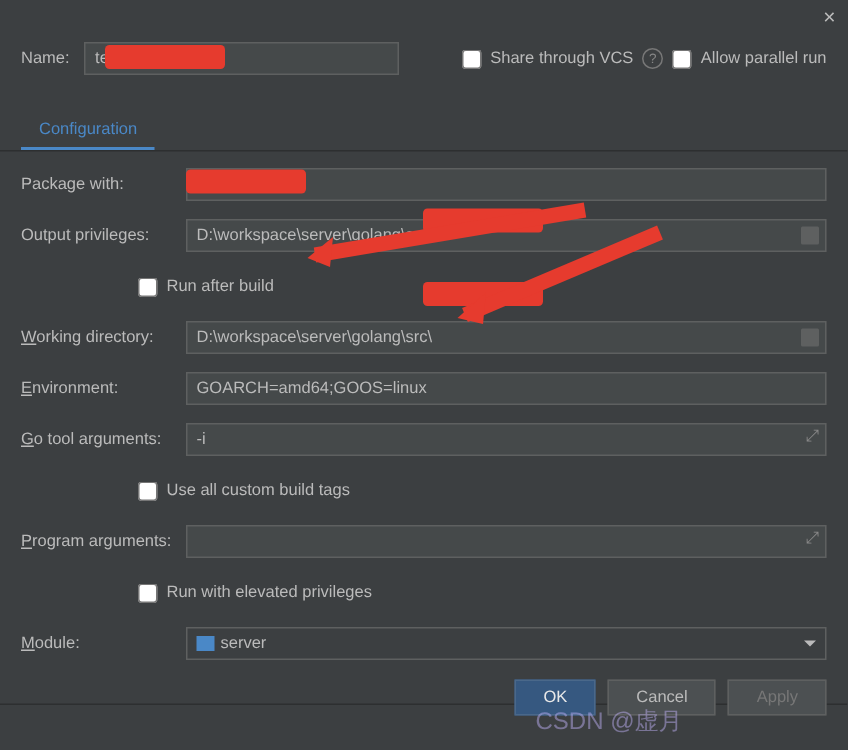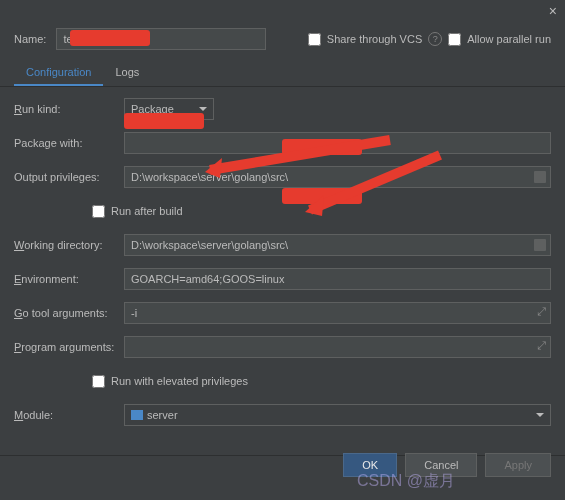--- a/index.html
+++ b/index.html
@@ -4,21 +4,21 @@
 <style>
 *{box-sizing:border-box;margin:0;padding:0;font-family:"Segoe UI",Arial,sans-serif;font-size:11px}
 body{background:#3c3f41;color:#bbb;width:565px;height:500px;overflow:hidden;position:relative}
 .title-bar{height:22px;display:flex;justify-content:flex-end;align-items:center;padding:0 8px}
 .close-x{color:#bbb;font-size:14px;cursor:pointer}
 .name-row{display:flex;align-items:center;padding:6px 14px;gap:10px}
 .name-input{flex:0 0 210px;background:#45494a;border:1px solid #5e6060;color:#bbb;padding:3px 6px;height:22px}
 .vcs-area{display:flex;align-items:center;gap:6px;margin-left:auto}
 .vcs-area label{color:#bbb}
 .help-icon{width:14px;height:14px;border:1px solid #777;border-radius:50%;display:inline-flex;align-items:center;justify-content:center;font-size:9px;color:#888}
-.tabs{display:flex;padding:0 14px;border-bottom:1px solid #2d2f30;margin-top:4px}
+.tabs{display:flex;padding:0 14px;border-bottom:1px solid #2d2f30;margin-top:18px}
 .tab{padding:6px 12px;color:#bbb;cursor:pointer}
 .tab.active{color:#4a88c7;border-bottom:2px solid #4a88c7}
 .form{padding:10px 14px}
 .row{display:flex;align-items:center;margin-bottom:10px;min-height:24px}
 .lbl{flex:0 0 110px;color:#bbb}
 .u{text-decoration:underline}
 .sel{background:#3c3f41;border:1px solid #5e6060;color:#bbb;padding:2px 22px 2px 6px;height:22px;position:relative;min-width:90px;display:inline-flex;align-items:center}
 .sel::after{content:"";position:absolute;right:6px;top:8px;border:4px solid transparent;border-top-color:#bbb}
 .txt{flex:1;background:#45494a;border:1px solid #5e6060;color:#bbb;padding:3px 6px;height:22px;display:flex;align-items:center;position:relative}
 .txt.with-icon::after{content:"";position:absolute;right:4px;top:4px;width:12px;height:12px;background:#5e6060;border-radius:1px}
@@ -55,28 +55,23 @@
     <span class="help-icon">?</span>
     <label class="cb">
       <input type="checkbox" style="">
         <span>Allow parallel run</span>
     </label>
   </div>
 </div>
 
 <div class="tabs">
   <div class="tab active">Configuration</div>
-  <div class="tab">Logs</div>
 </div>
 
 <div class="form">
-  <div class="row">
-    <span class="lbl"><span class="u">R</span>un kind:</span>
-    <div class="sel">Package</div>
-  </div>
   <div class="row">
     <span class="lbl">Package with:</span>
     <div class="txt"></div>
   </div>
   <div class="row">
     <span class="lbl">Output privileges:</span>
     <div class="txt with-icon">D:\workspace\server\golang\src\</div>
   </div>
   <div class="row indent">
     <label class="cb">
@@ -88,20 +83,26 @@
     <span class="lbl"><span class="u">W</span>orking directory:</span>
     <div class="txt with-icon">D:\workspace\server\golang\src\</div>
   </div>
   <div class="row">
     <span class="lbl"><span class="u">E</span>nvironment:</span>
     <div class="txt">GOARCH=amd64;GOOS=linux</div>
   </div>
   <div class="row">
     <span class="lbl"><span class="u">G</span>o tool arguments:</span>
     <div class="txt with-expand">-i</div>
+  </div>
+  <div class="row indent">
+    <label class="cb">
+      <input type="checkbox" style="">
+        <span>Use all custom build tags</span>
+    </label>
   </div>
   <div class="row">
     <span class="lbl"><span class="u">P</span>rogram arguments:</span>
     <div class="txt with-expand"></div>
   </div>
   <div class="row indent">
     <label class="cb">
       <input type="checkbox" style="">
         <span>Run with elevated privileges</span>
     </label>

